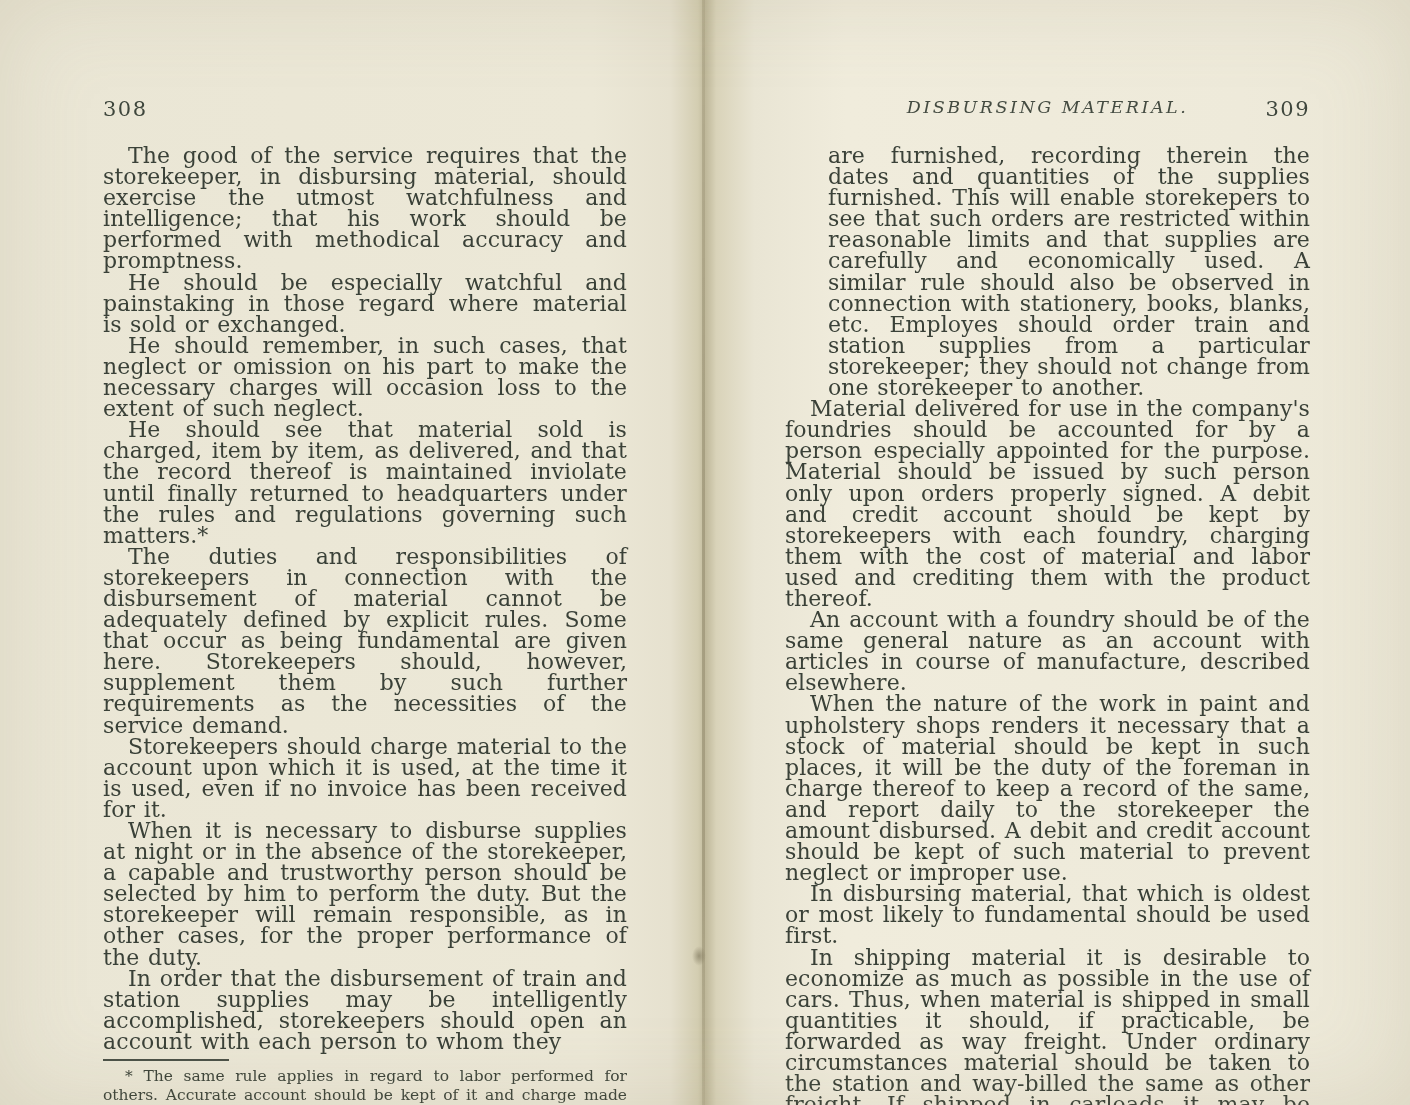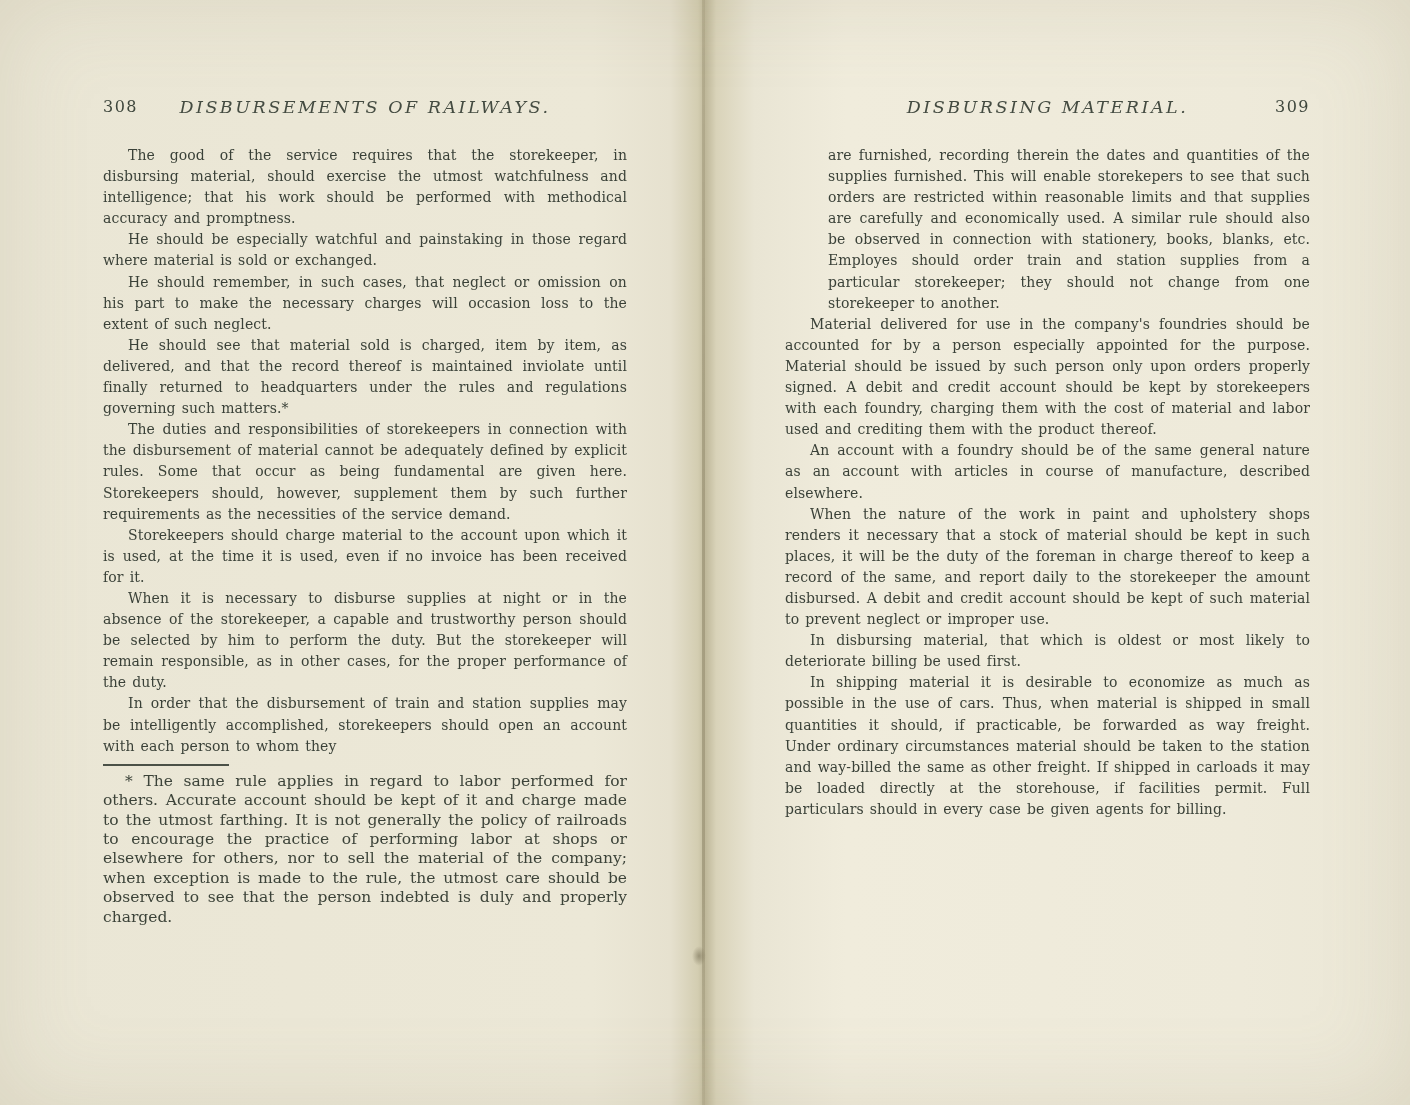--- a/index.html
+++ b/index.html
@@ -74,32 +74,32 @@
     text-align: center;
     font-style: italic;
     font-size: 17.5px;
     letter-spacing: 2.5px;
     color: #444b41;
     white-space: nowrap;
   }
   .running-head .folio {
     position: absolute;
     top: 0;
-    font-size: 16px;
+    font-size: 21px;
     letter-spacing: 1.5px;
     color: #3e463c;
     text-align: center;
   }
   .page.left  .folio { left: 0; }
   .page.right .folio { right: 0; }
 
   .body p {
     margin: 0;
     text-align: justify;
-    font-size: 14px;
+    font-size: 22px;
     line-height: 21.1px;
     text-indent: 25px;
     word-spacing: 1.5px;
     letter-spacing: 0.1px;
   }
   .body p.continuation { text-indent: 0; margin-left: 43px; }
 
   .footnote-rule {
     width: 126px;
     height: 0;
@@ -118,21 +118,20 @@
   }
 </style>
 </head>
 <body>
 
 <div class="spread">
 
   <div class="page left">
     <div class="running-head">
       <span class="folio">308</span>
-      <span class="title">DISBURSEMENTS OF RAILWAYS.</span>
     </div>
     <div class="body">
       <p>The good of the service requires that the storekeeper, in disbursing material, should exercise the utmost watchfulness and intelligence; that his work should be performed with methodical accuracy and promptness.</p>
       <p>He should be especially watchful and painstaking in those regard where material is sold or exchanged.</p>
       <p>He should remember, in such cases, that neglect or omission on his part to make the necessary charges will occasion loss to the extent of such neglect.</p>
       <p>He should see that material sold is charged, item by item, as delivered, and that the record thereof is maintained inviolate until finally returned to headquarters under the rules and regulations governing such matters.*</p>
       <p>The duties and responsibilities of storekeepers in connection with the disbursement of material cannot be adequately defined by explicit rules.  Some that occur as being fundamental are given here.  Storekeepers should, however, supplement them by such further requirements as the necessities of the service demand.</p>
       <p>Storekeepers should charge material to the account upon which it is used, at the time it is used, even if no invoice has been received for it.</p>
       <p>When it is necessary to disburse supplies at night or in the absence of the storekeeper, a capable and trustworthy person should be selected by him to perform the duty.  But the storekeeper will remain responsible, as in other cases, for the proper performance of the duty.</p>
       <p>In order that the disbursement of train and station supplies may be intelligently accomplished, storekeepers should open an account with each person to whom they</p>
@@ -144,21 +143,21 @@
   <div class="page right">
     <div class="running-head">
       <span class="title">DISBURSING MATERIAL.</span>
       <span class="folio">309</span>
     </div>
     <div class="body">
       <p class="continuation">are furnished, recording therein the dates and quantities of the supplies furnished.  This will enable storekepers to see that such orders are restricted within reasonable limits and that supplies are carefully and economically used.  A similar rule should also be observed in connection with stationery, books, blanks, etc.  Employes should order train and station supplies from a particular storekeeper; they should not change from one storekeeper to another.</p>
       <p>Material delivered for use in the company's foundries should be accounted for by a person especially appointed for the purpose.  Material should be issued by such person only upon orders properly signed.  A debit and credit account should be kept by storekeepers with each foundry, charging them with the cost of material and labor used and crediting them with the product thereof.</p>
       <p>An account with a foundry should be of the same general nature as an account with articles in course of manufacture, described elsewhere.</p>
       <p>When the nature of the work in paint and upholstery shops renders it necessary that a stock of material should be kept in such places, it will be the duty of the foreman in charge thereof to keep a record of the same, and report daily to the storekeeper the amount disbursed.  A debit and credit account should be kept of such material to prevent neglect or improper use.</p>
-      <p>In disbursing material, that which is oldest or most likely to deteriorate billing be used first.</p>
+      <p>In disbursing material, that which is oldest or most likely to fundamental should be used first.</p>
       <p>In shipping material it is desirable to economize as much as possible in the use of cars.  Thus, when material is shipped in small quantities it should, if practicable, be forwarded as way freight.  Under ordinary circumstances material should be taken to the station and way-billed the same as other freight.  If shipped in carloads it may be loaded directly at the storehouse, if facilities permit.  Full particulars should in every case be given agents for billing.</p>
     </div>
   </div>
 
   <div class="crease"></div>
   <div class="gutter-notch"></div>
   <div class="vignette"></div>
 
 </div>
 

